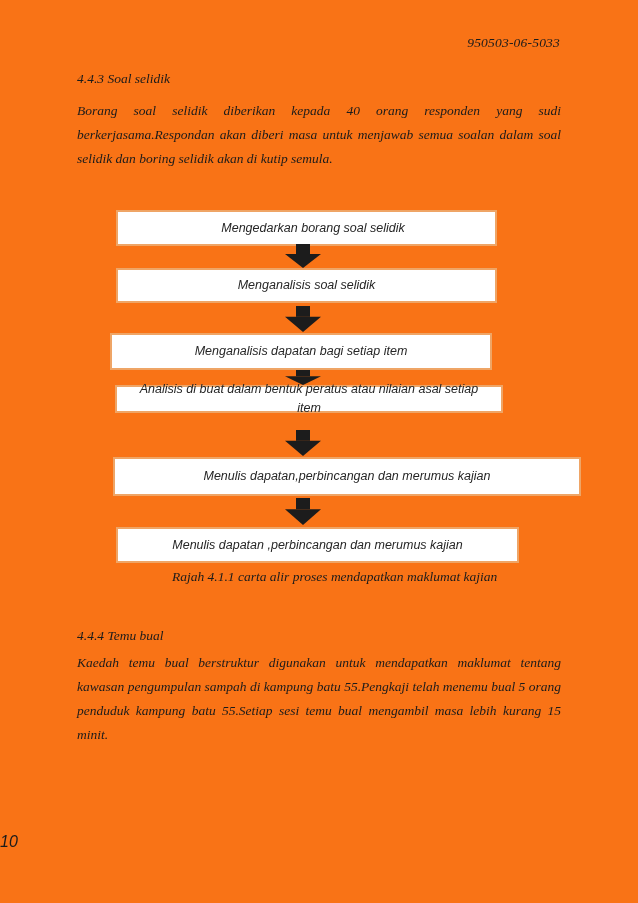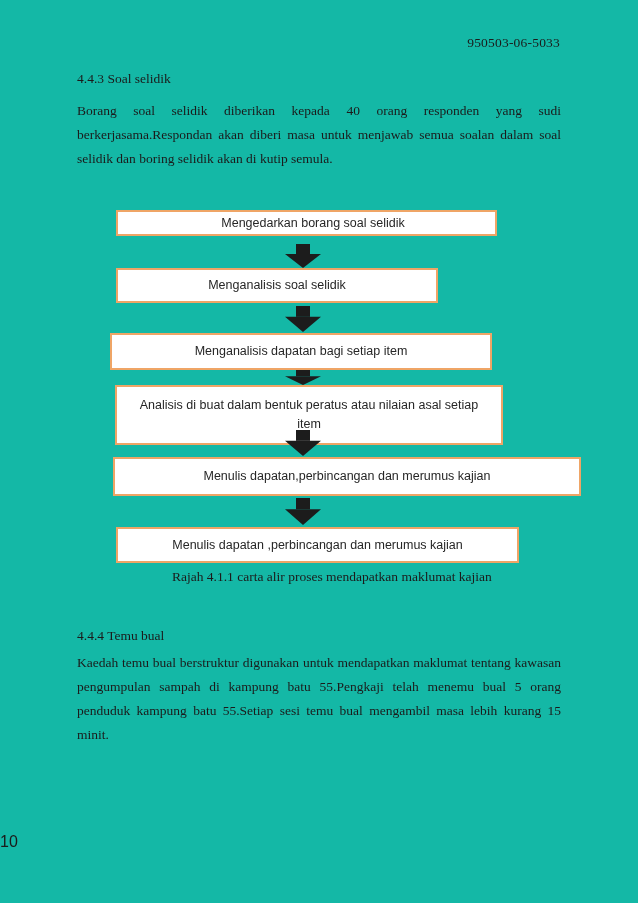--- a/index.html
+++ b/index.html
@@ -4,24 +4,25 @@
 <style>
   html, body {
     margin: 0;
     padding: 0;
     background: #ffffff;
   }
   .page {
     position: relative;
     width: 638px;
     height: 903px;
-    background: #14b8a6;
+    background: #f97316;
     font-family: "Liberation Serif", serif;
     color: #1b1b1b;
     overflow: hidden;
+    font-style: italic;
   }
   .header-right {
     position: absolute;
     top: 35px;
     right: 78px;
     font-size: 13.5px;
     letter-spacing: 0.2px;
   }
   .heading {
     position: absolute;
@@ -48,24 +49,24 @@
     display: flex;
     align-items: center;
     justify-content: center;
     text-align: center;
     font-family: "Liberation Sans", sans-serif;
     font-size: 12.5px;
     line-height: 19px;
     color: #262626;
     padding: 1px 14px;
   }
-  .box-1 { left: 116px; top: 210px; width: 381px; height: 26px; padding-left: 27px; }
-  .box-2 { left: 116px; top: 268px; width: 322px; height: 35px; }
+  .box-1 { left: 116px; top: 210px; width: 381px; height: 36px; padding-left: 27px; }
+  .box-2 { left: 116px; top: 268px; width: 381px; height: 35px; }
   .box-3 { left: 110px; top: 333px; width: 382px; height: 37px; }
-  .box-4 { left: 115px; top: 385px; width: 388px; height: 60px; }
+  .box-4 { left: 115px; top: 385px; width: 388px; height: 28px; }
   .box-5 { left: 113px; top: 457px; width: 468px; height: 39px; }
   .box-6 { left: 116px; top: 527px; width: 403px; height: 36px; }
   .flow-arrow {
     position: absolute;
     left: 285px;
     width: 36px;
   }
   .arrow-1 { top: 244px; height: 24px; }
   .arrow-2 { top: 306px; height: 26px; }
   .arrow-3 { top: 370px; height: 15px; }

